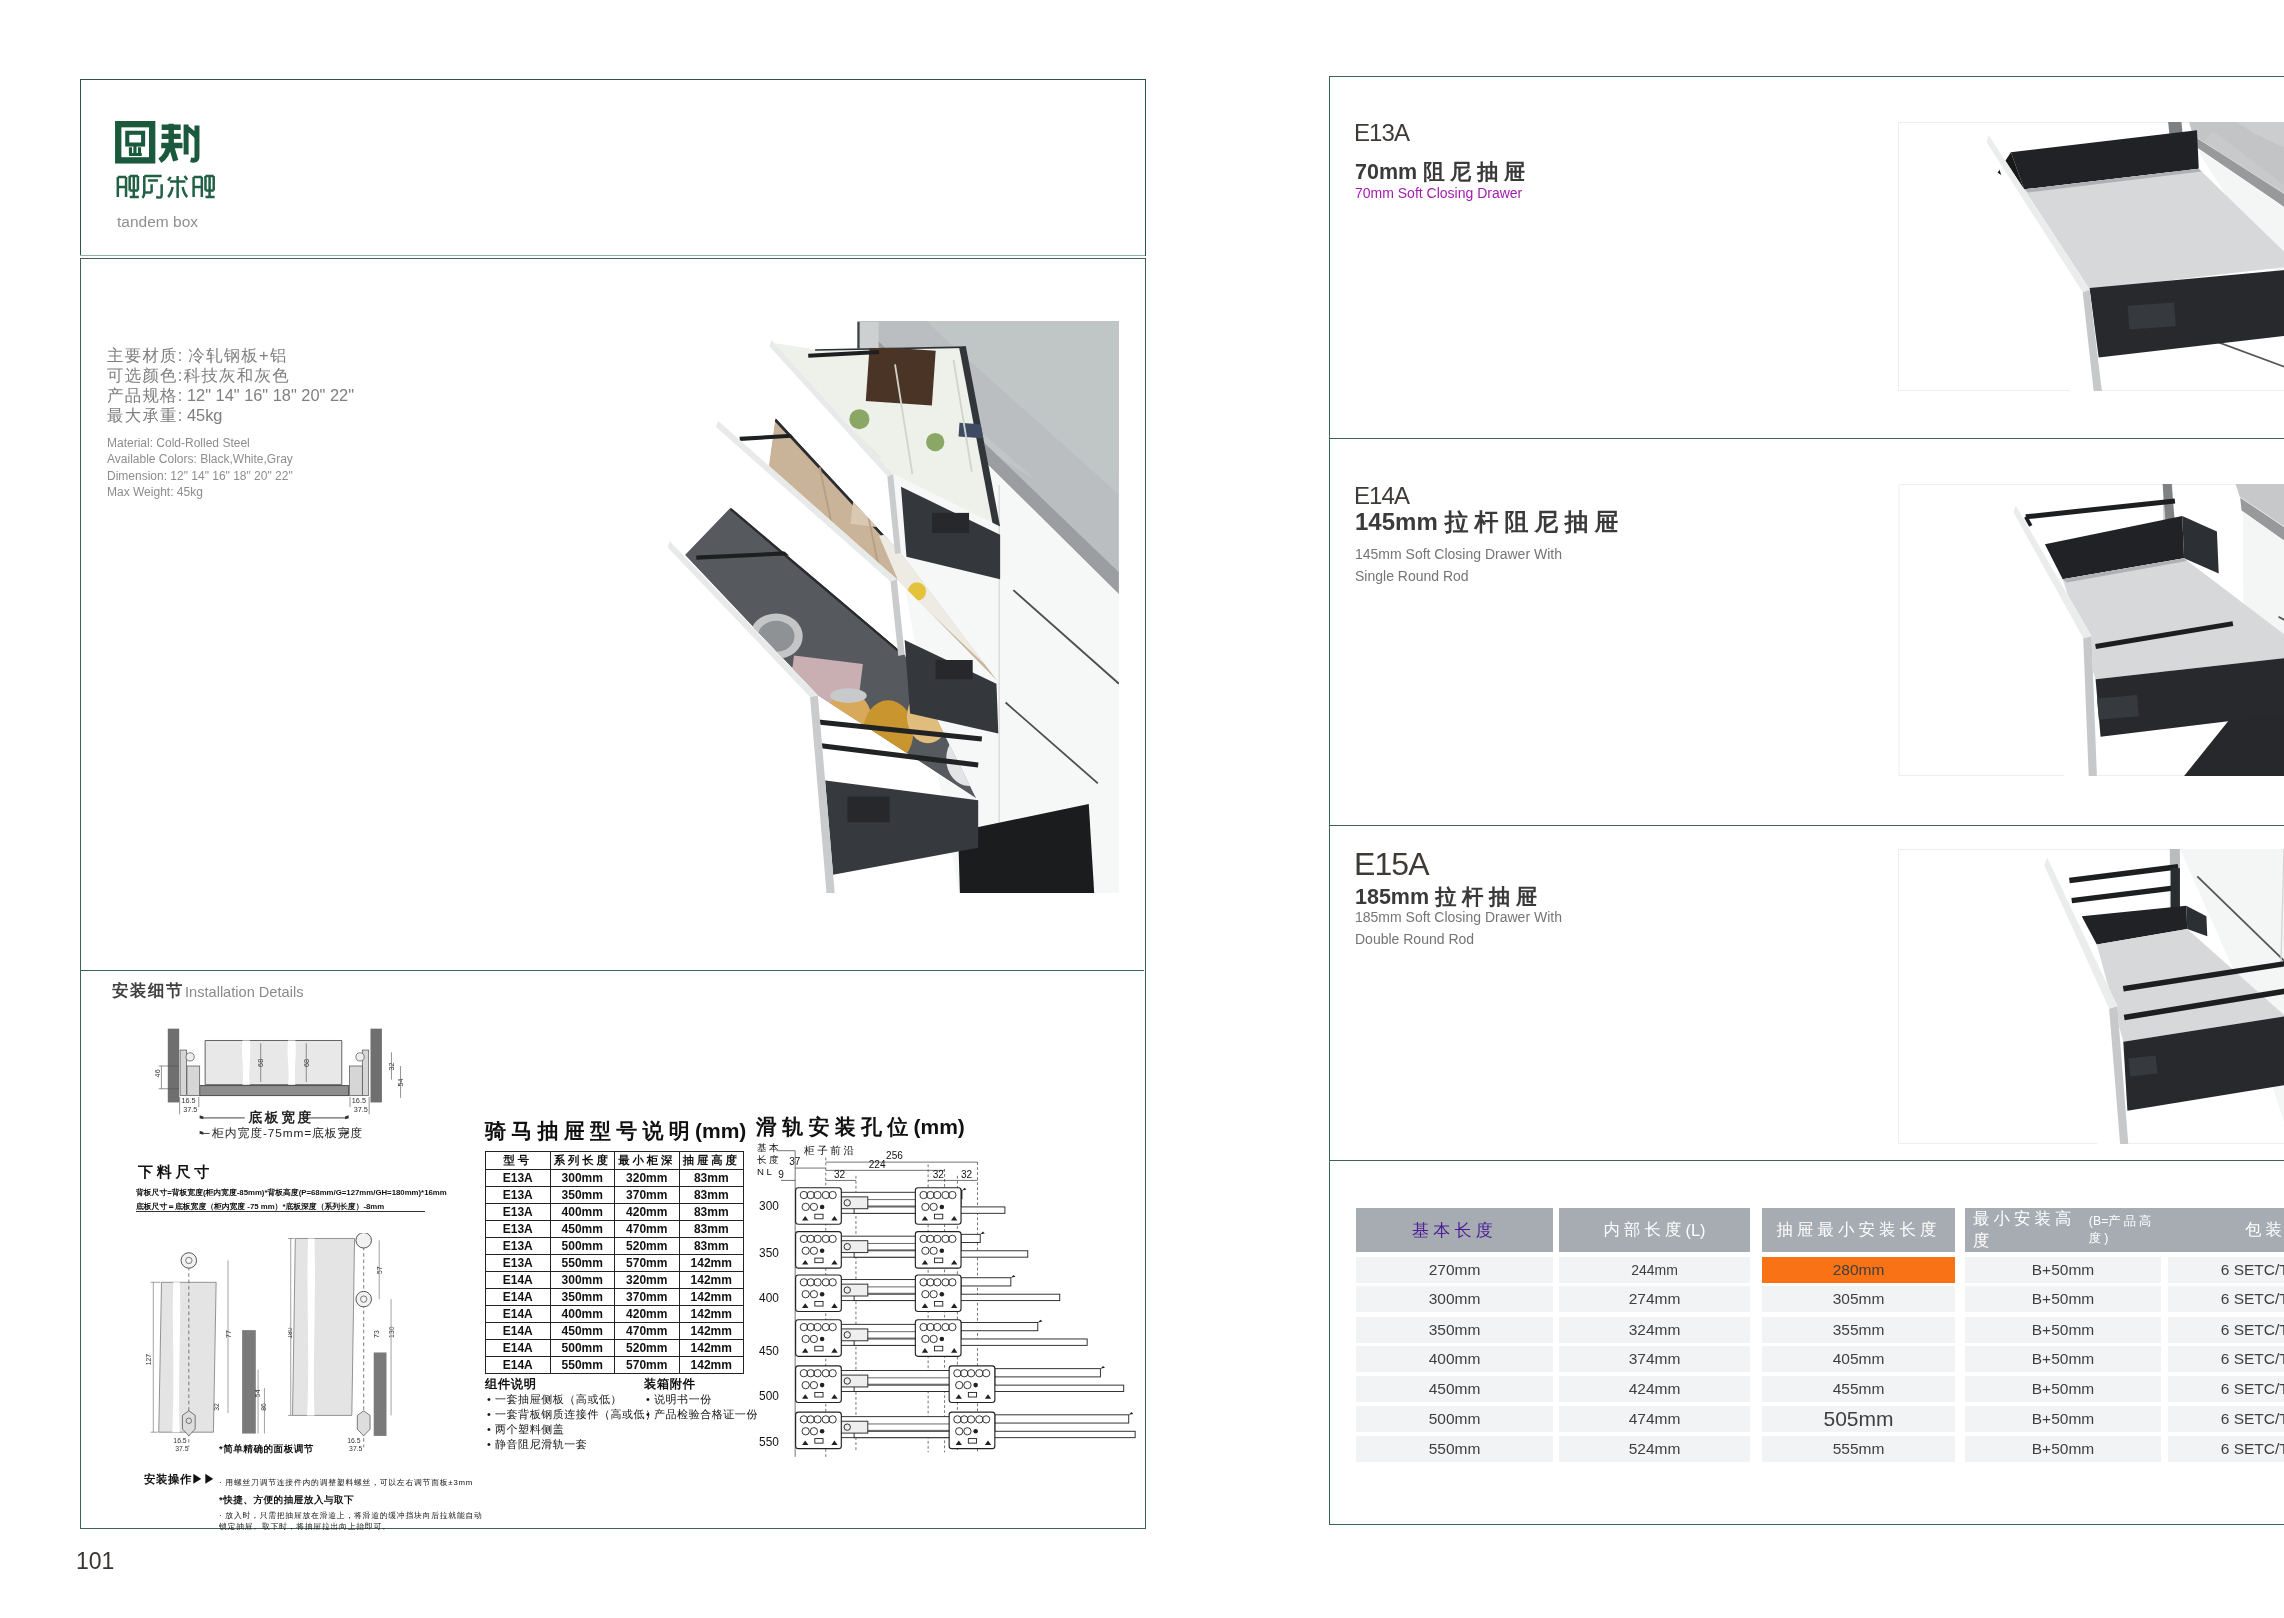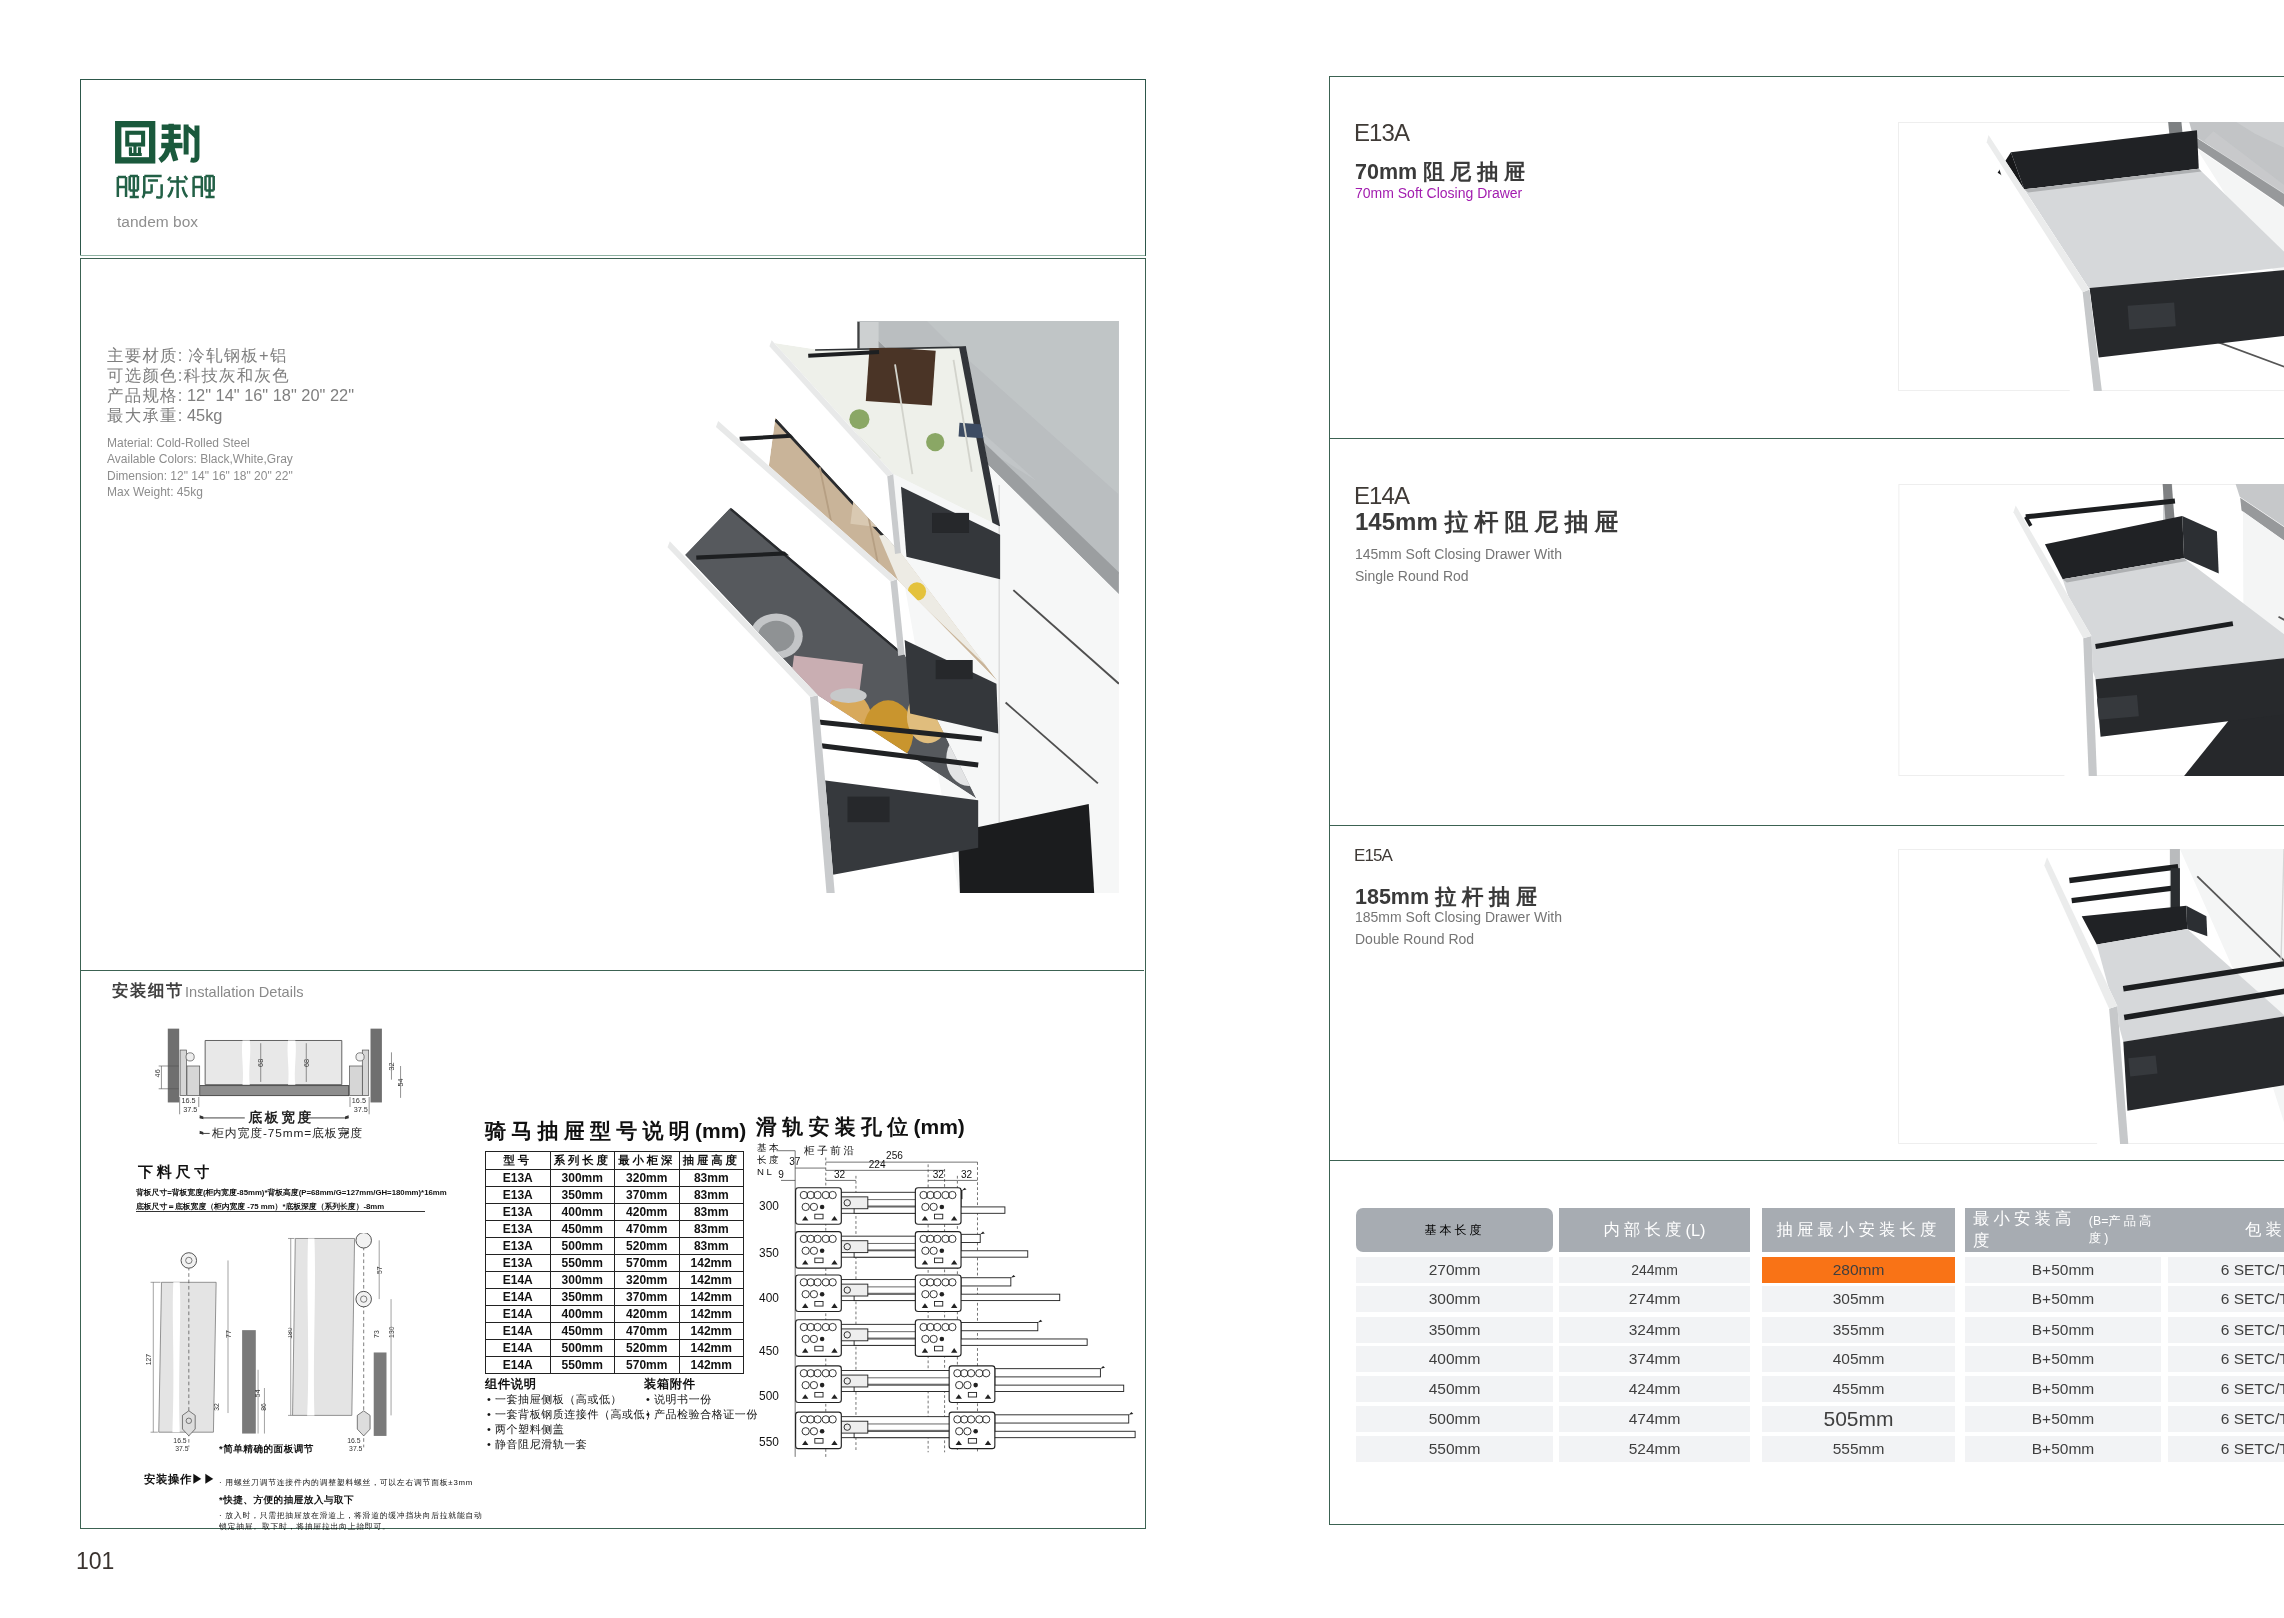--- a/index.html
+++ b/index.html
@@ -681,21 +681,21 @@
   <polygon points="757,477 905,498 860,640 626,640" fill="#26282b"></polygon>
 
   <polygon points="432,428 905,375 905,498 443,554" fill="#27292c"></polygon>
   <rect x="437" y="466" width="88" height="47" fill="#36393d" transform="rotate(-5 481 489)"></rect>
 
   <polygon points="257,47 423,333 435,640 364,640" fill="#ffffff"></polygon>
   <polygon points="423,333 435,640 417,640 405,338" fill="#c6c8ca"></polygon>
   <polygon points="257,47 423,333 405,338 252,62" fill="#ebecec"></polygon>
 </svg>
 
-<div class="abs" style="left:1354px;top:846px;font-size:17px;letter-spacing:-0.9px;color:#3f3a36;">E15A</div>
+<div class="abs" style="left:1354px;top:846px;font-size:32px;letter-spacing:-0.9px;color:#3f3a36;">E15A</div>
 <div class="abs" style="left:1355px;top:882px;font-size:21.5px;font-weight:bold;color:#3a3a3a;">185mm <span class="cjk">拉杆抽屉</span></div>
 <div class="abs" style="left:1355px;top:907px;font-size:14px;line-height:21.5px;color:#757575;">185mm Soft Closing Drawer With<br>Double Round Rod</div>
 
 <svg class="abs" style="left:1898px;top:849px;" width="483" height="295" viewBox="0 0 1057 646">
   <rect x="0" y="0" width="1057" height="646" fill="#ffffff"></rect>
   <rect x="1" y="1" width="1055" height="644" fill="none" stroke="#ededed" stroke-width="2"></rect>
 
   <rect x="595" y="0" width="22" height="147" fill="#b9bbbd"></rect>
 
   <polygon points="960,0 1057,0 1057,75 975,12" fill="#9b9ea0"></polygon>
@@ -723,21 +723,21 @@
   <polygon points="846,366 926,415 926,646 848,517" fill="#232527"></polygon>
 
   <polygon points="493,422 848,366 848,517 502,573" fill="#27292c"></polygon>
   <rect x="506" y="455" width="60" height="40" fill="#36393d" transform="rotate(-6 536 475)"></rect>
 
   <polygon points="326,18 480,344 504,646 436,646" fill="#ffffff"></polygon>
   <polygon points="480,344 504,646 486,646 462,350" fill="#c6c8ca"></polygon>
   <polygon points="326,18 480,344 462,350 320,36" fill="#ebecec"></polygon>
 </svg>
 
-<div class="abs" style="top:1208px;left:1356px;width:197px;height:44px;background:#a7acb2;color:#000000;font-size:12px;display:flex;align-items:center;justify-content:center;border-radius:7px;">
+<div class="abs" style="top:1208px;left:1356px;width:197px;height:44px;background:#a7acb2;color:#4c1d95;font-size:17px;display:flex;align-items:center;justify-content:center;">
     <span class="cjk">基本长度</span>
   </div>
 <div class="abs" style="top:1208px;left:1559px;width:191px;height:44px;background:#a7acb2;color:#fff;font-size:16.4px;display:flex;align-items:center;justify-content:center;"><span class="cjk">内部长度</span>(L)</div>
 <div class="abs" style="top:1208px;left:1762px;width:193px;height:44px;background:#a7acb2;color:#fff;font-size:16.4px;display:flex;align-items:center;justify-content:center;">
     <span class="cjk">抽屉最小安装长度</span>
   </div>
 <div class="abs" style="top:1208px;left:1965px;width:196px;height:44px;background:#a7acb2;color:#fff;font-size:16.4px;display:flex;align-items:center;justify-content:center;padding-left:8px;">
     <span class="cjk">最小安装高度</span>
     <span style="font-size:12.3px;">(B=<span class="cjk">产品高度</span>)</span>
   </div>

